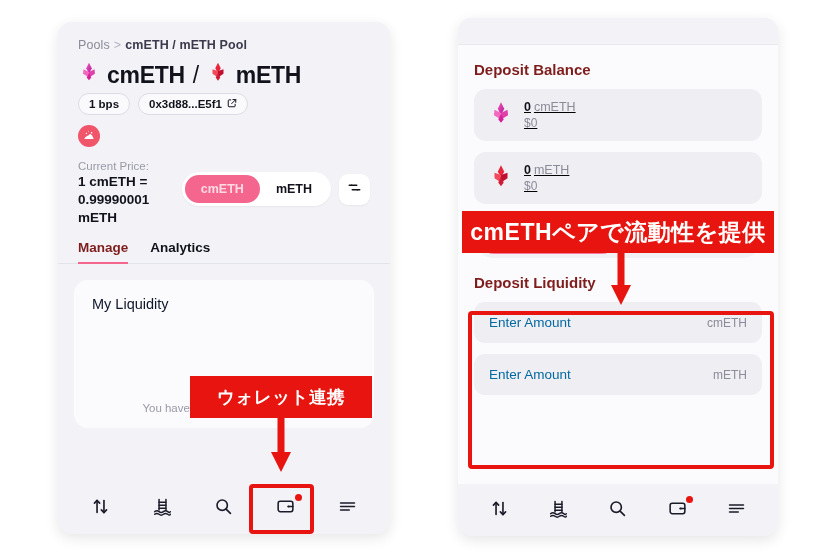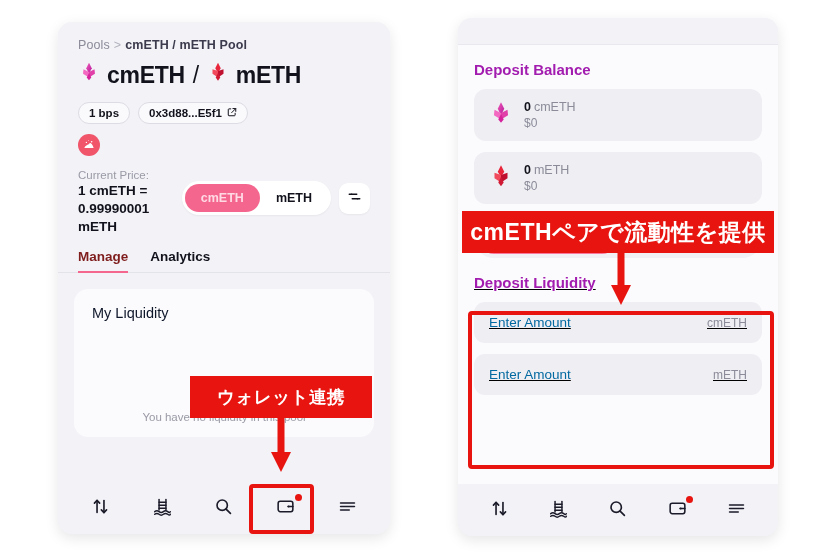--- a/index.html
+++ b/index.html
@@ -32,21 +32,21 @@
   .breadcrumb .sep { margin: 0 4px; color: #b2b2bd; }
   .breadcrumb .current { color: #3b3b4d; font-weight: 700; }
 
   .pair-title {
     display: flex; align-items: center; gap: 7px;
     margin-top: 9px; font-size: 23px; font-weight: 700; color: #12121c;
     letter-spacing: -0.3px;
   }
   .pair-title .slash { color: #12121c; font-weight: 400; margin: 0 1px; }
 
-  .chips { display: flex; align-items: center; gap: 8px; margin-top: 13px; }
+  .chips { display: flex; align-items: center; gap: 8px; margin-top: 4px; }
   .chip {
     border: 1px solid #dcdce4; background: #fafafd; color: #12121c;
     border-radius: 999px; font-size: 11.5px; font-weight: 700;
     padding: 4px 10px; display: inline-flex; align-items: center; gap: 5px;
     white-space: nowrap;
   }
 
   .chain-badge {
     margin-top: 10px; width: 22px; height: 22px; border-radius: 50%;
     background: #f0556a; display: flex; align-items: center; justify-content: center;
@@ -110,42 +110,42 @@
     position: absolute; top: 3px; right: 1px;
     width: 7px; height: 7px; border-radius: 50%; background: #e8140f;
   }
 
   
   .r-topbar { height: 26px; background: #f2f2f7; flex: 0 0 auto; }
   .r-sheet {
     background: #fbfbfd; border-top: 1px solid #e8e8ee;
     flex: 1 1 auto; padding: 16px 16px 0 16px; position: relative; overflow: hidden;
   }
-  .sec-title { font-size: 15px; font-weight: 700; color: #a21caf; }
+  .sec-title { font-size: 15px; font-weight: 700; color: #7f1d1d; }
   .bal-row {
     display: flex; align-items: center; gap: 10px;
-    background: #eeeef3; border-radius: 12px; padding: 11px 14px; margin-top: 11px;
+    background: #eeeef3; border-radius: 12px; padding: 11px 14px; margin-top: 11px; text-decoration: underline;
   }
   .bal-amt { font-size: 12.5px; font-weight: 700; color: #12121c; }
   .bal-amt .sym { font-weight: 400; color: #8b8b99; margin-left: 3px; }
   .bal-usd { font-size: 12px; color: #8b8b99; margin-top: 2px; }
 
   .toggle-wrap {
     display: flex; background: #f0f0f5; border-radius: 999px;
     padding: 4px; margin-top: 14px;
   }
   .toggle-wrap button {
     flex: 1; border: 0; font-family: inherit; cursor: pointer;
     border-radius: 999px; font-size: 12.5px; font-weight: 600;
     padding: 9px 4px; background: transparent; color: #12121c;
   }
   .toggle-wrap button.active { background: #f9789e; color: #ffd3e2; font-weight: 700; }
 
   .deposit-card {
-    background: #fbfbfd; border-radius: 12px; margin-top: 14px; padding: 2px 0 0 0; text-decoration: underline;
+    background: #fbfbfd; border-radius: 12px; margin-top: 14px; padding: 2px 0 0 0;
   }
   .amount-field {
     display: flex; align-items: center; justify-content: space-between;
     background: #eeeef3; border-radius: 11px; padding: 13px 15px; margin-top: 11px;
   }
   .amount-field .ph { font-size: 13.5px; color: #0369a1; }
   .amount-field .sym { font-size: 12px; color: #8b8b99; font-weight: 400; }
 
   
   .anno-label {

